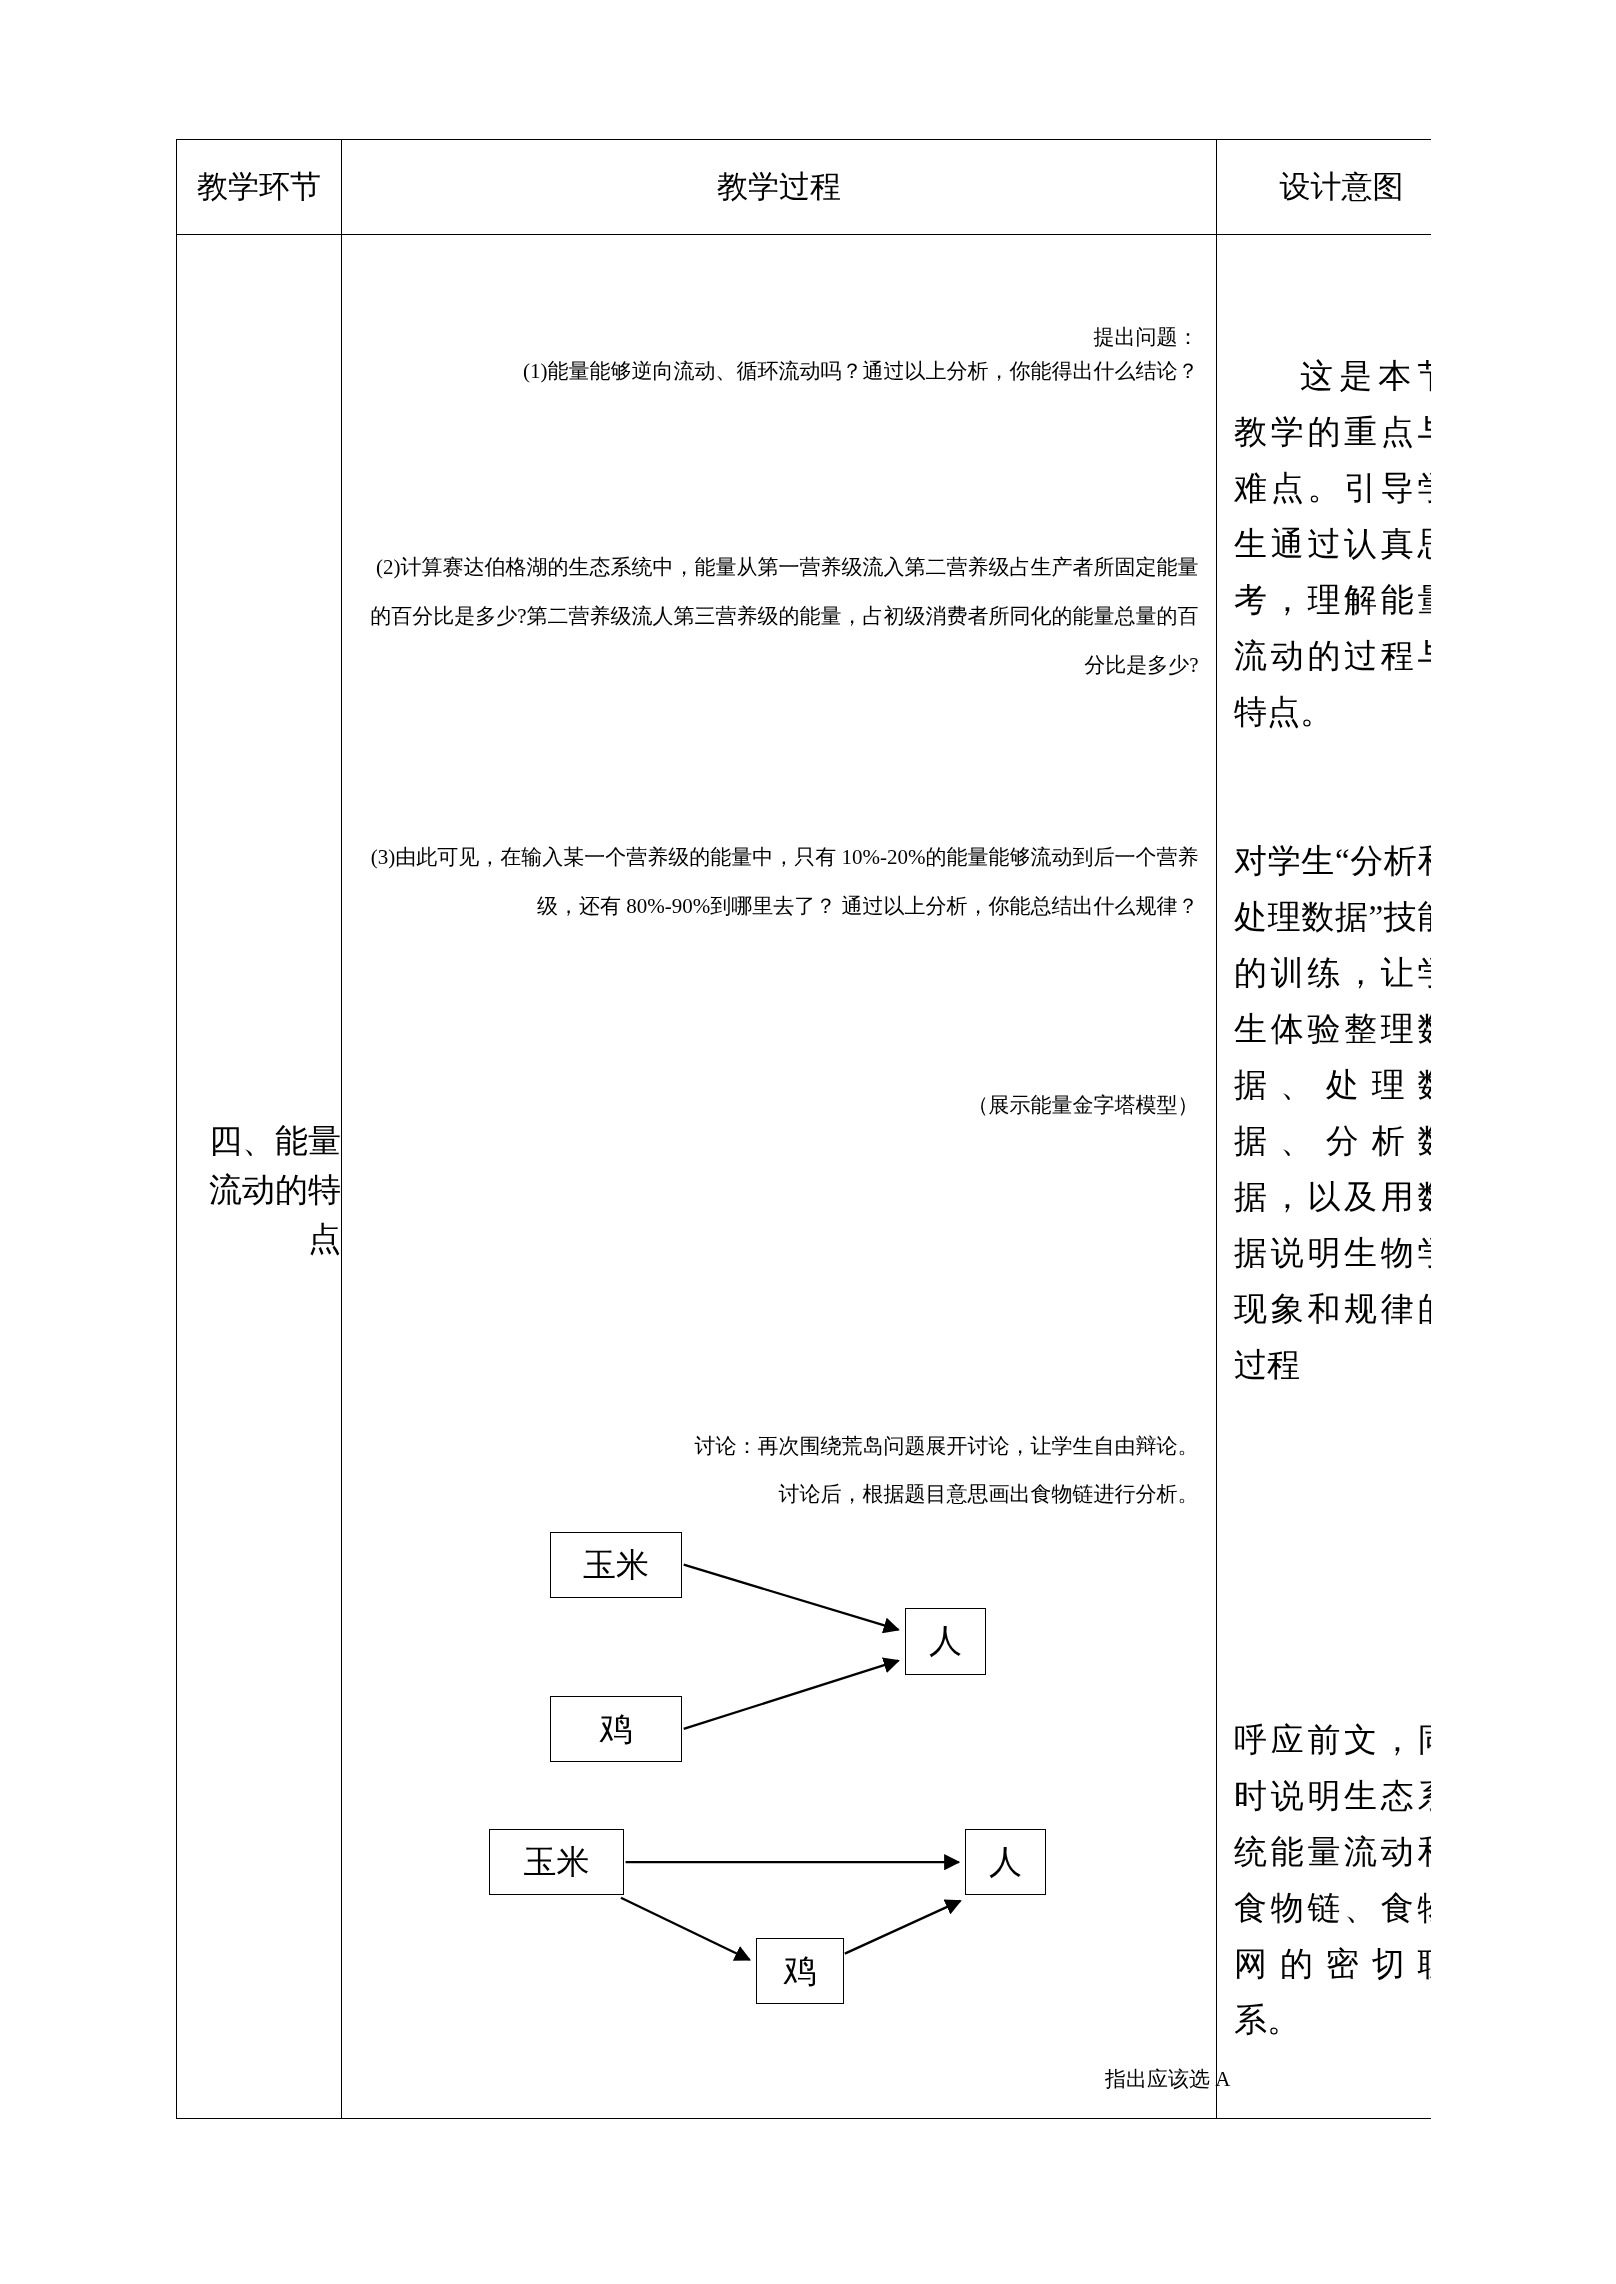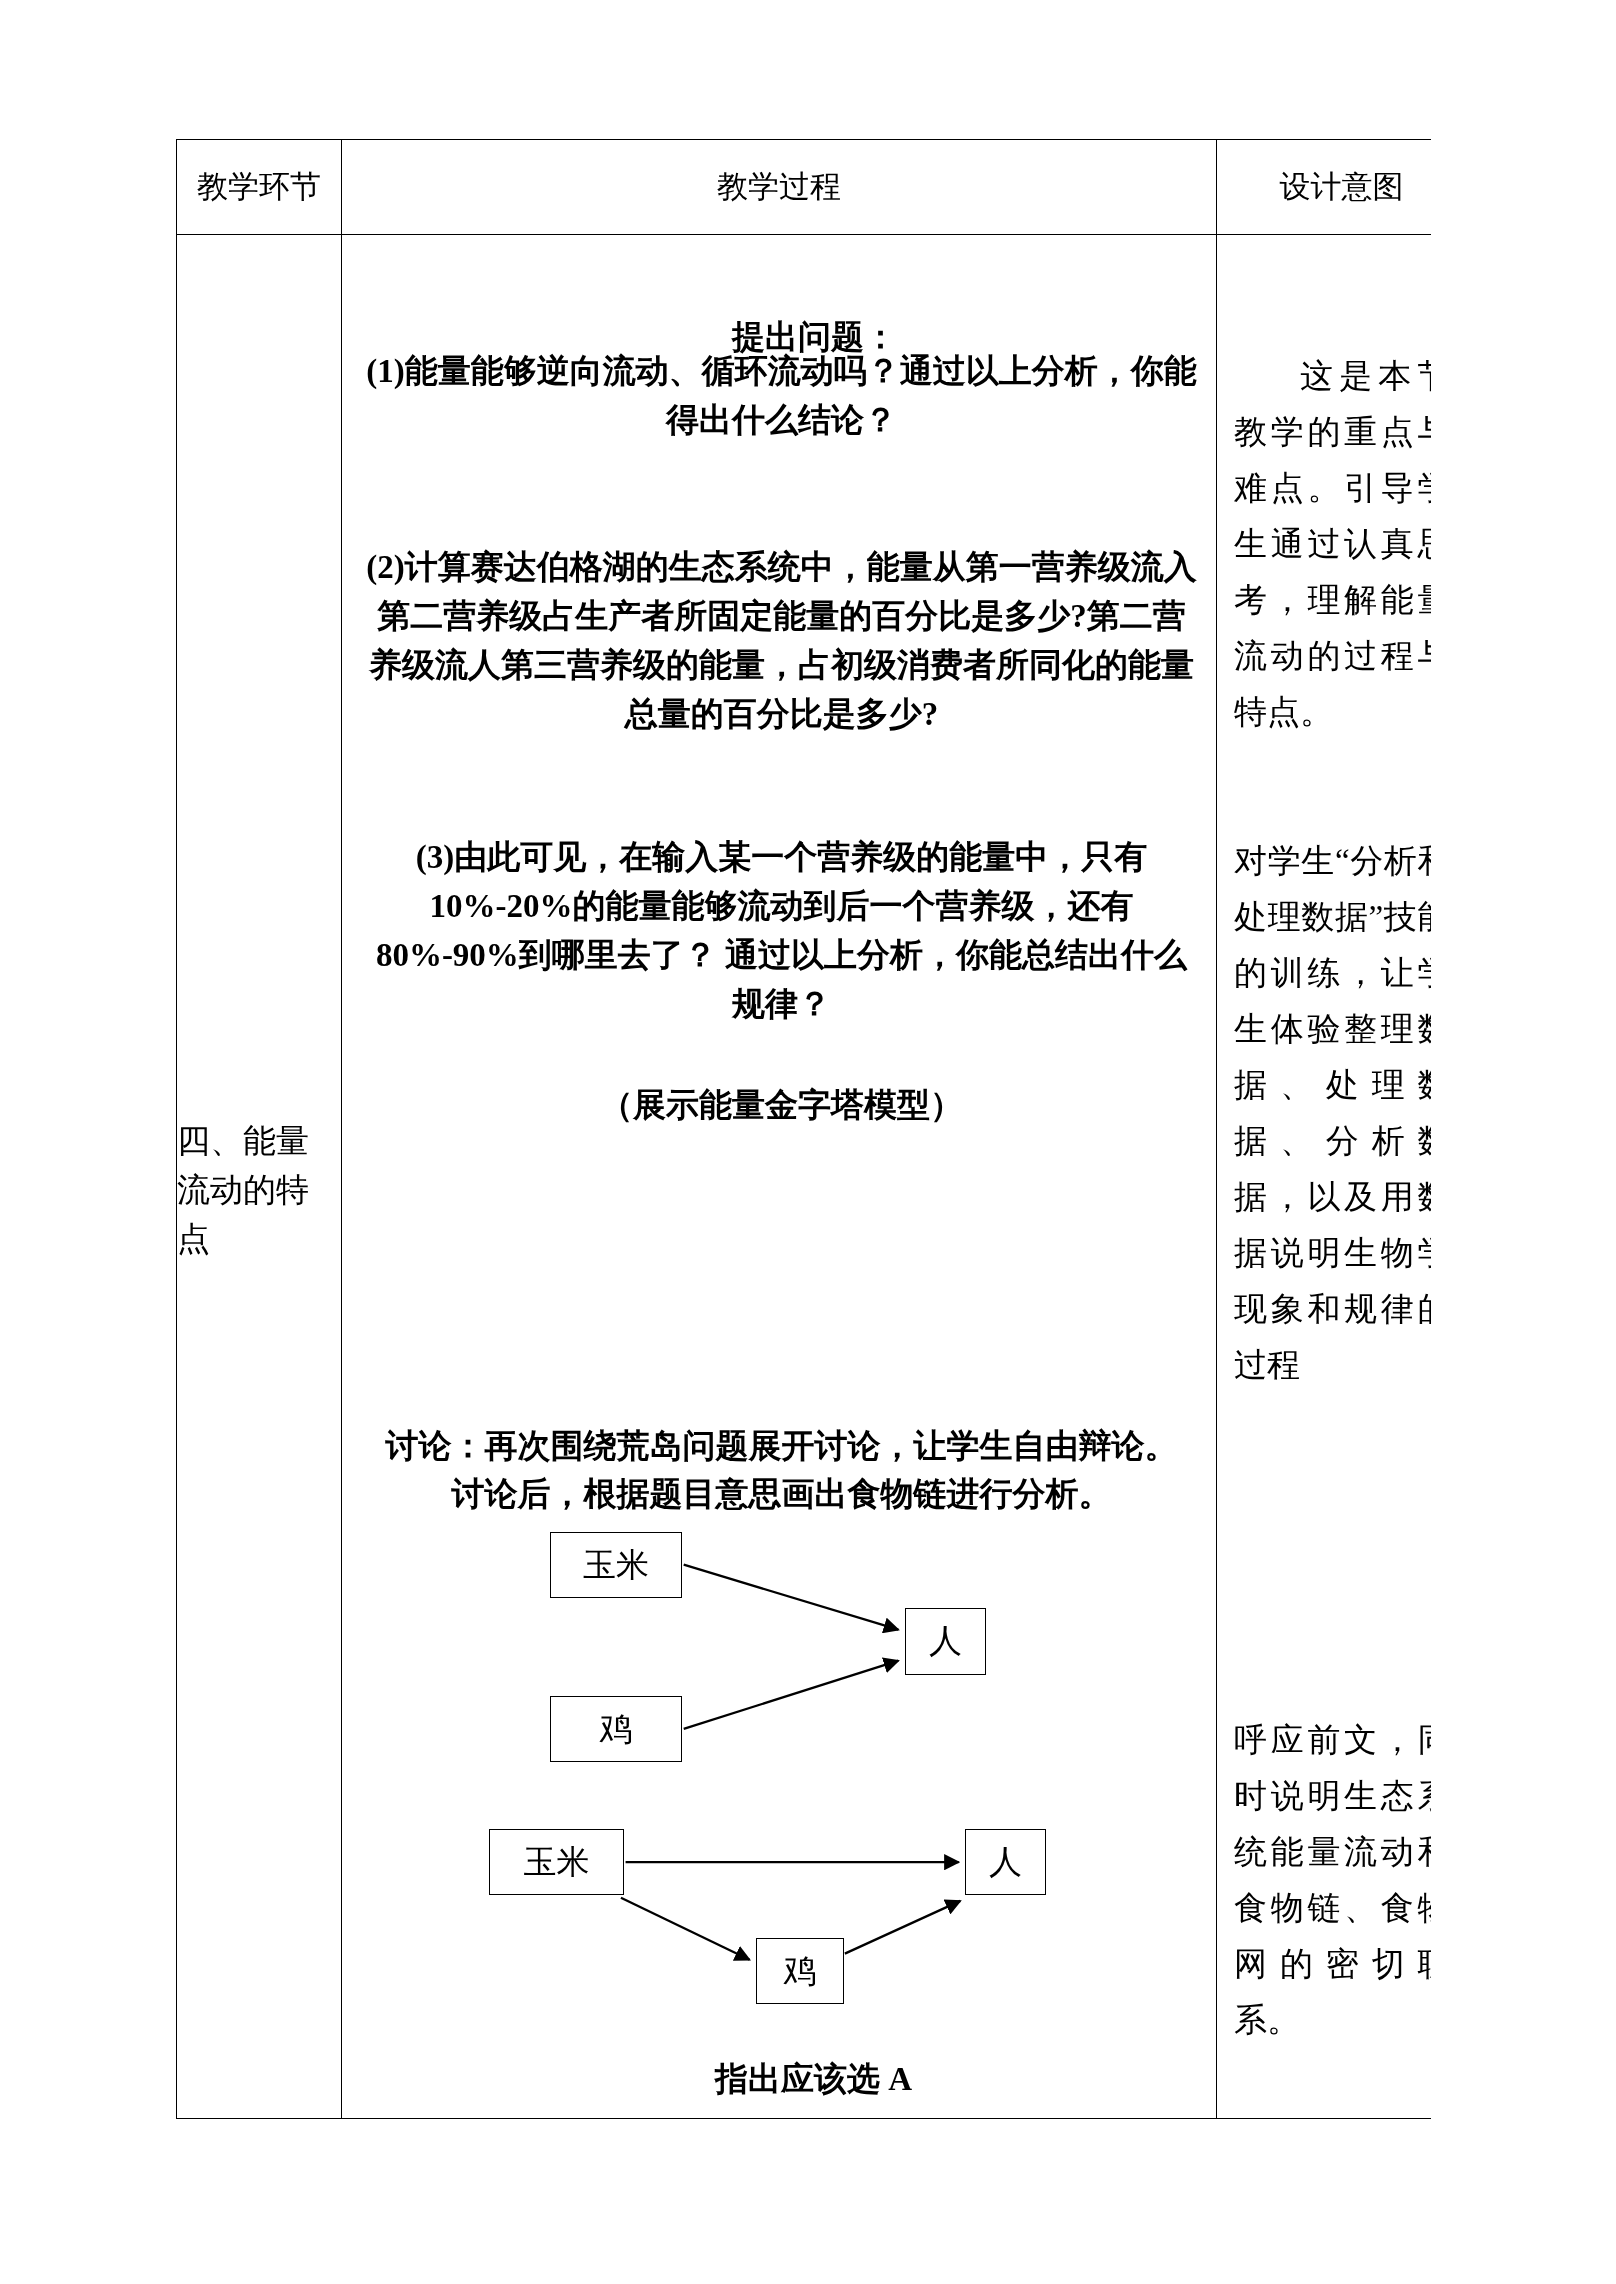--- a/index.html
+++ b/index.html
@@ -22,28 +22,27 @@
   }
   .cell{position:relative;box-sizing:border-box;}
   .hcell{
     border-bottom:1.5px solid #000;
     display:flex;align-items:center;justify-content:center;
     font-size:31px;
   }
   .br{border-right:1.5px solid #000;}
   .p{
     position:absolute;left:22.5px;width:834px;
-    font-size:33px;line-height:49px;
-    text-align:center;
-    font-weight:bold;
+    font-size:21px;line-height:49px;
+    text-align:right;
   }
   .indent2{text-indent:2em;}
   .stage-col{
     position:absolute;top:882px;left:0;right:0;
-    text-align:left;font-size:33px;line-height:49px;
+    text-align:right;font-size:33px;line-height:49px;
   }
   .intent{
     position:absolute;left:17px;right:15.5px;
     font-size:33px;line-height:56px;
     text-align:justify;
   }
   .dbox{
     position:absolute;
     border:1.5px solid #000;
     background:#fff;

